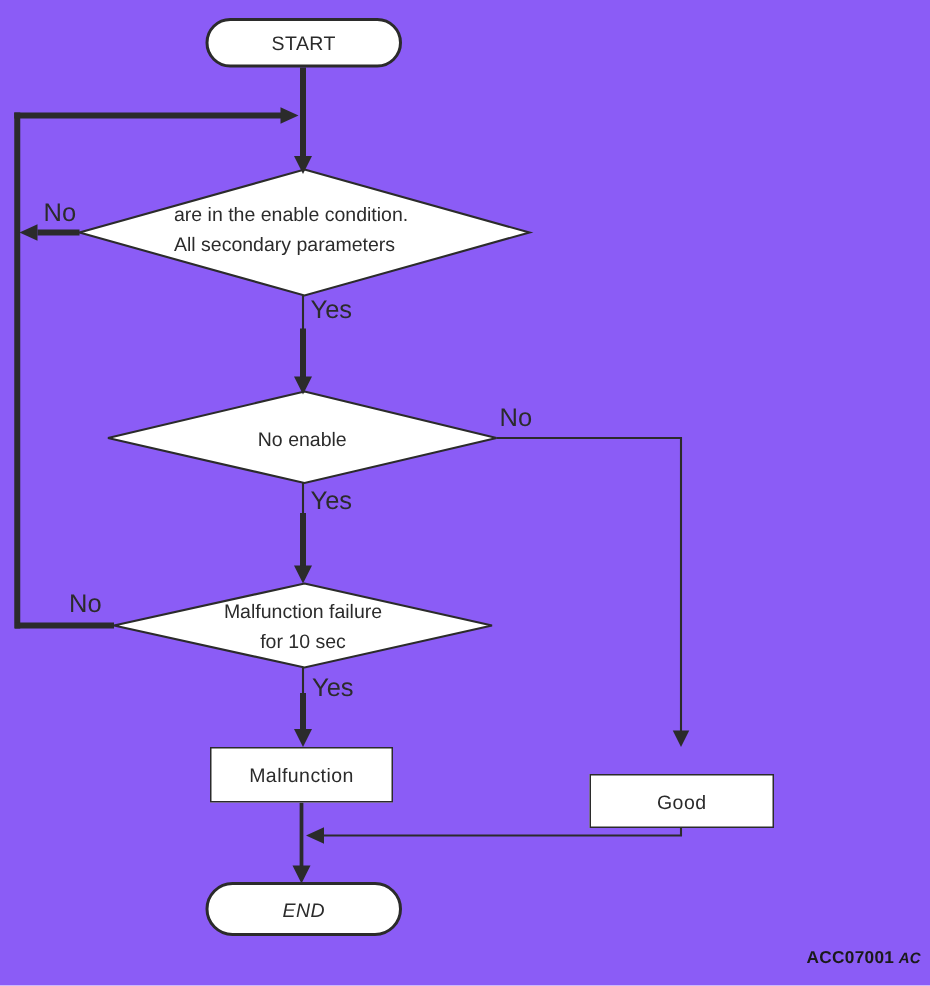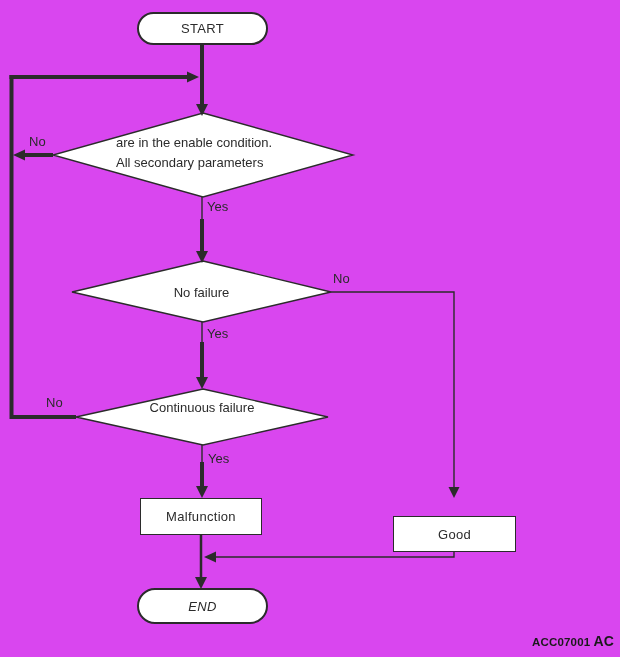--- a/index.html
+++ b/index.html
@@ -4,21 +4,21 @@
 <style>
   html, body {
     margin: 0;
     padding: 0;
     background: #ffffff;
   }
   #canvas {
     position: relative;
     width: 620px;
     height: 657px;
-    background: #d946ef;
+    background: #8b5cf6;
     font-family: "Liberation Sans", "DejaVu Sans", sans-serif;
     color: #2b2b2b;
     overflow: hidden;
   }
   #connector-layer {
     position: absolute;
     left: 0; top: 0;
     width: 620px;
     height: 657px;
     z-index: 1;
@@ -45,37 +45,38 @@
   .diamond-text {
     position: absolute;
     z-index: 2;
     font-size: 13px;
     line-height: 20px;
     white-space: nowrap;
   }
   .branch-label {
     position: absolute;
     z-index: 2;
-    font-size: 13px;
+    font-size: 17px;
     line-height: 14px;
     white-space: nowrap;
   }
   #figure-code {
     position: absolute;
     right: 6px;
     top: 633px;
     z-index: 2;
     font-weight: bold;
     font-size: 11.5px;
     color: #1a1a1a;
     letter-spacing: 0.2px;
   }
   #figure-code .suffix {
-    font-size: 14px;
+    font-size: 10px;
     margin-left: 3px;
+    font-style: italic;
   }
 </style>
 </head>
 <body>
 
 <div id="canvas">
 
   <svg id="connector-layer" viewBox="0 0 620 657" xmlns="http://www.w3.org/2000/svg">
     <g stroke="#2b2b2b" fill="none">
 
@@ -125,24 +126,25 @@
 
   <div class="node terminator" style="left:137px; top:12px; height:33px;">
     <span>START</span>
   </div>
 
   <div class="diamond-text" style="left:116px; top:133px; text-align:left;">
     <div>are in the enable condition.</div>
     <div>All secondary parameters</div>
   </div>
 
-  <div class="diamond-text" style="left:72px; top:283px; width:259px; text-align:center;">No failure</div>
+  <div class="diamond-text" style="left:72px; top:283px; width:259px; text-align:center;">No enable</div>
 
   <div class="diamond-text" style="left:76px; top:398px; width:252px; text-align:center;">
-    <div>Continuous failure</div>
+    <div>Malfunction failure</div>
+    <div>for 10 sec</div>
   </div>
 
   <div class="branch-label" style="left:29px; top:135px;">No</div>
   <div class="branch-label" style="left:207px; top:200px;">Yes</div>
   <div class="branch-label" style="left:333px; top:272px;">No</div>
   <div class="branch-label" style="left:207px; top:327px;">Yes</div>
   <div class="branch-label" style="left:46px; top:396px;">No</div>
   <div class="branch-label" style="left:208px; top:452px;">Yes</div>
 
   <div class="node process" style="left:140px; top:498px; width:122px; height:37px;">

